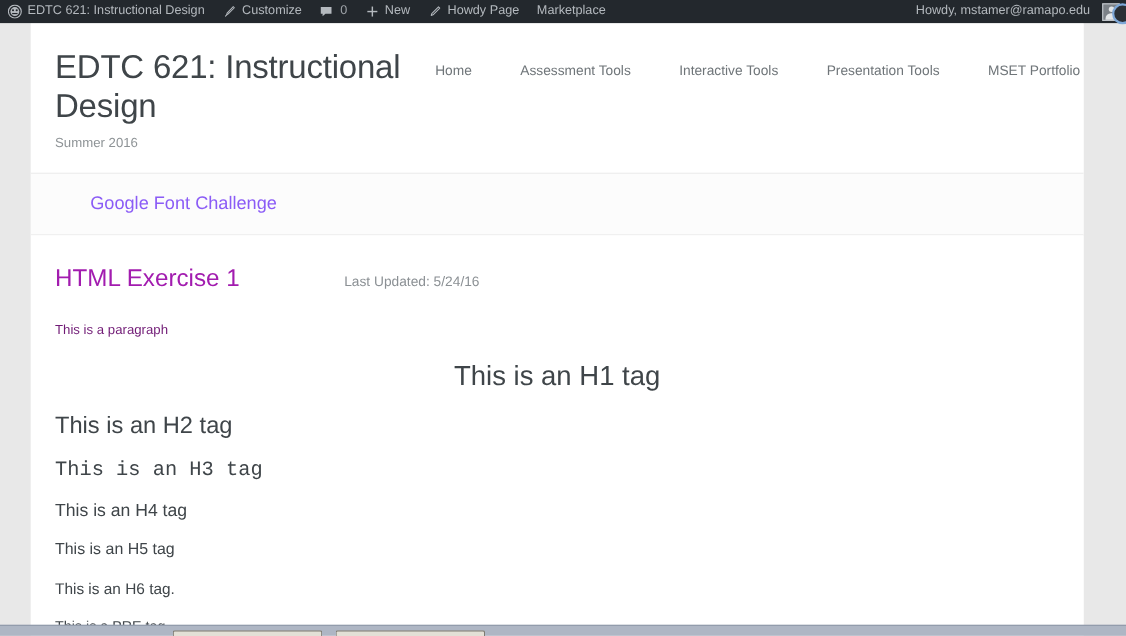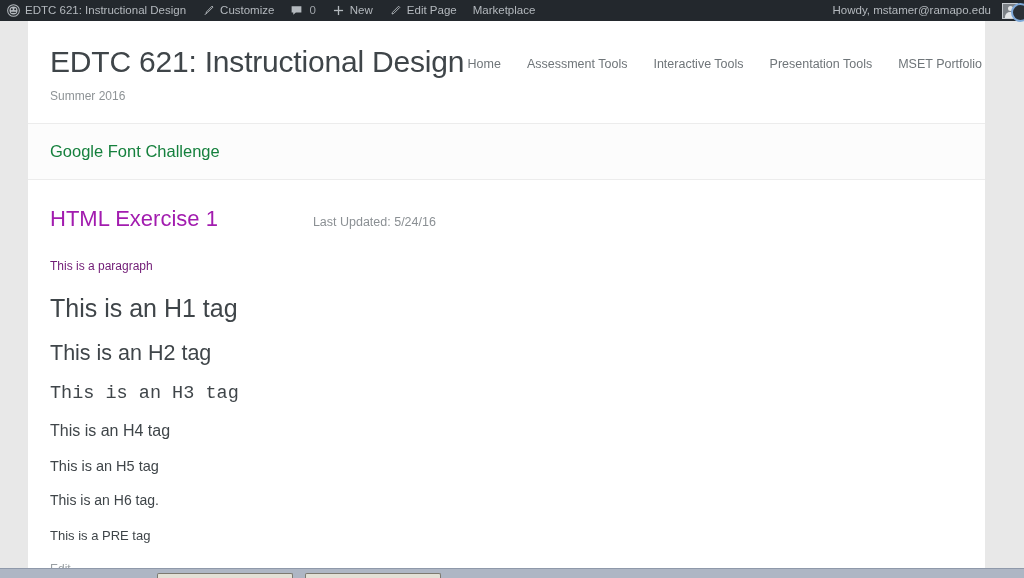--- a/index.html
+++ b/index.html
@@ -131,21 +131,21 @@
   #site-desc {
     margin-top: 9px;
     font-size: 12px;
     color: #8e9396;
     font-weight: 400;
   }
   #main-nav {
     margin-left: auto;
     display: flex;
     align-items: center;
-    gap: 26px;
+    gap: 44px;
     padding-right: 3px;
     padding-top: 12px;
   }
   .nav-link {
     font-size: 12.5px;
     color: #6f7579;
     text-decoration: none;
     white-space: nowrap;
     cursor: pointer;
   }
@@ -156,22 +156,23 @@
     box-sizing: border-box;
     height: 56px;
     display: flex;
     align-items: center;
     padding-left: 22px;
     background: #fcfcfc;
     border-bottom: 1px solid #ececec;
   }
   #page-title {
     font-size: 16.5px;
-    color: #15803d;
-    font-weight: 400;
+    color: #8b5cf6;
+    font-weight: 400;
+    margin-left: 32px;
   }
 
   
   #content {
     width: 957px;
     box-sizing: border-box;
     padding: 26px 22px 40px 22px;
     background: #ffffff;
     min-height: 390px;
   }
@@ -199,21 +200,21 @@
     color: #701a75;
     margin: 14px 0 0 0;
     line-height: 1.4;
   }
   .h-demo {
     color: #3f4549;
     font-weight: 400;
     margin: 0;
     line-height: 1.25;
   }
-  .h1-demo { font-size: 25px; padding-top: 18px; }
+  .h1-demo { font-size: 25px; padding-top: 18px; text-align: center; }
   .h2-demo { font-size: 21.5px; padding-top: 16px; }
   .h3-demo { font-size: 18.5px; padding-top: 15px; font-family: Liberation Mono, monospace; }
   .h4-demo { font-size: 16px;   padding-top: 16px; }
   .h5-demo { font-size: 14.5px; padding-top: 16px; }
   .h6-demo { font-size: 14px;   padding-top: 17px; }
   .pre-demo {
     font-size: 13px;
     color: #3f4549;
     margin: 0;
     padding-top: 18px;
@@ -299,21 +300,21 @@
       </span>
       <span>New</span>
     </div>
 
     <div class="ab-item">
       <span class="ab-icon">
         <svg width="13" height="13" viewBox="0 0 20 20">
           <path d="M14.8 3.4 L16.6 5.2 L7.2 14.6 L4.6 15.4 L5.4 12.8 Z" fill="none" stroke="#b4b9be" stroke-width="1.4" stroke-linejoin="round"></path>
         </svg>
       </span>
-      <span>Edit Page</span>
+      <span>Howdy Page</span>
     </div>
 
     <div class="ab-item">
       <span>Marketplace</span>
     </div>
   </div>
 
   <div class="ab-group-right">
     <div class="ab-item" style="padding-right:4px;justify-content:flex-end;">
       <span>Howdy, mstamer@ramapo.edu</span>

